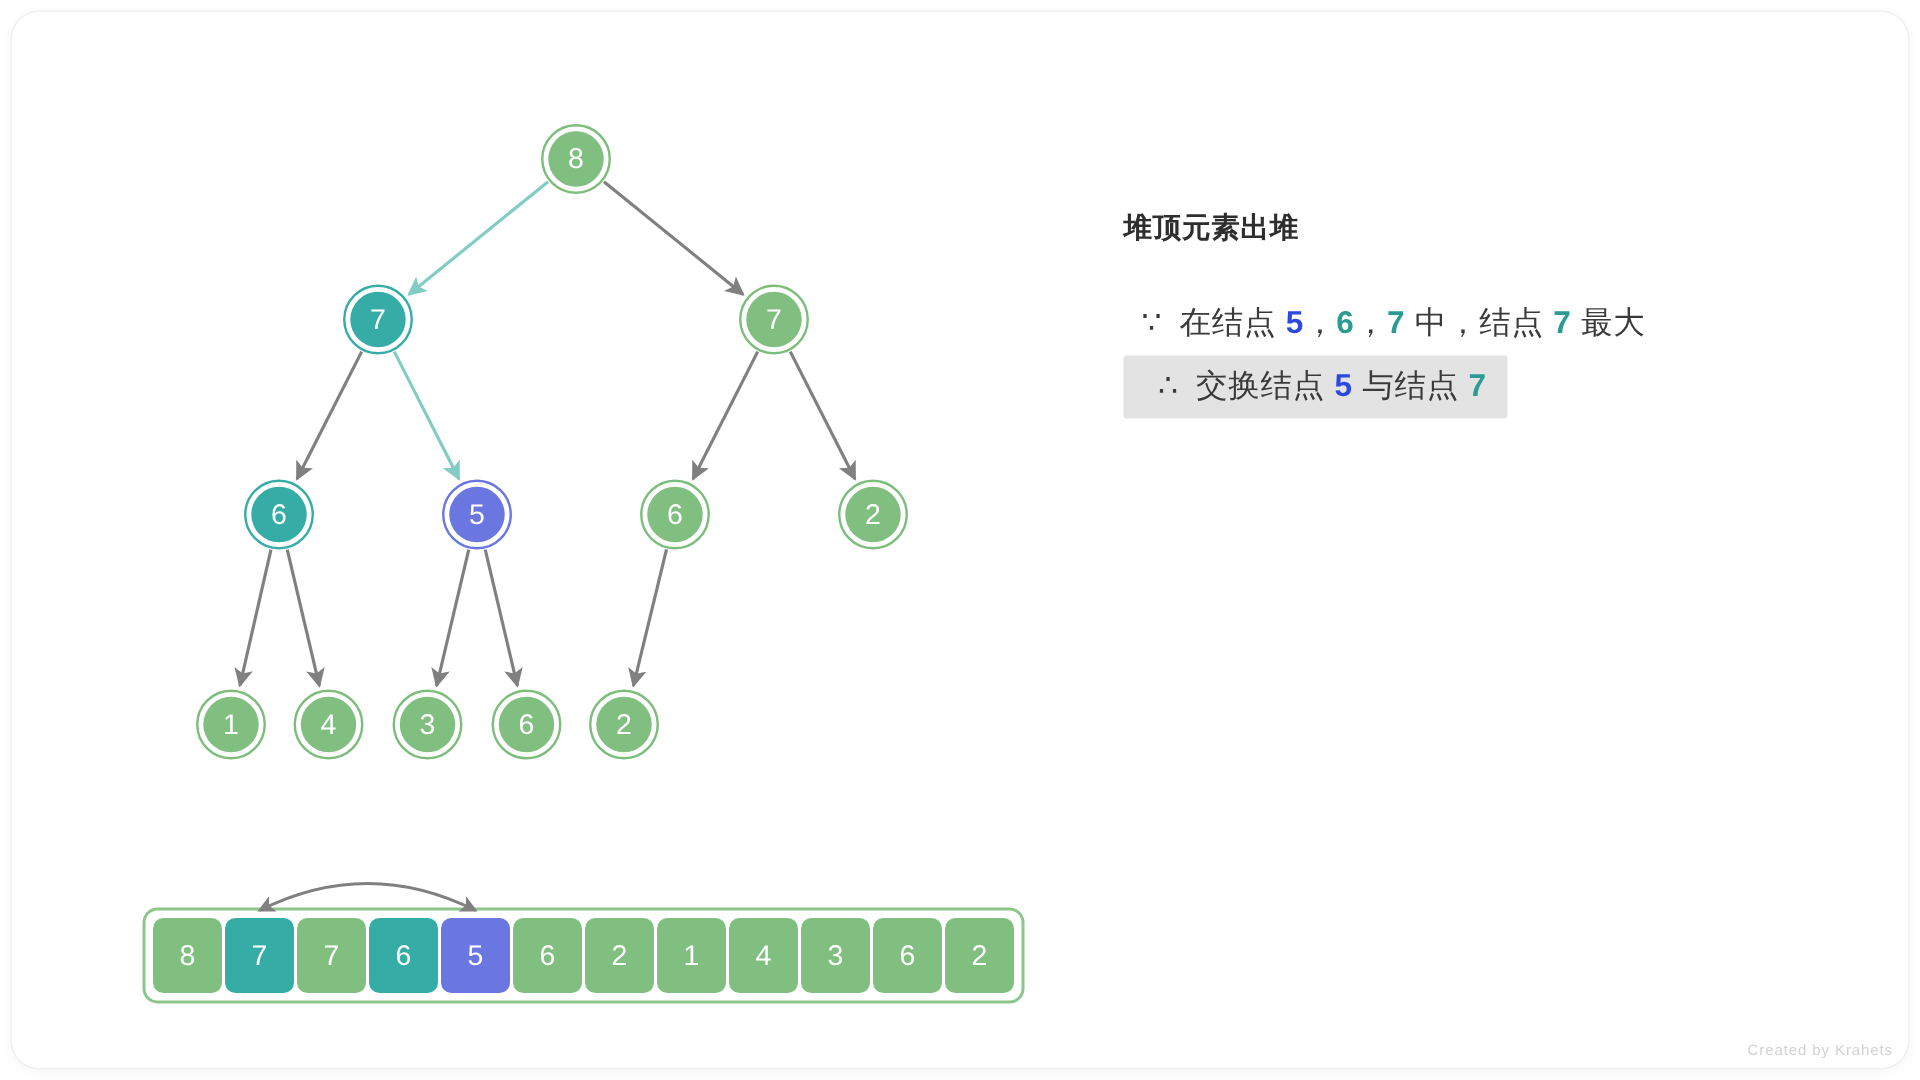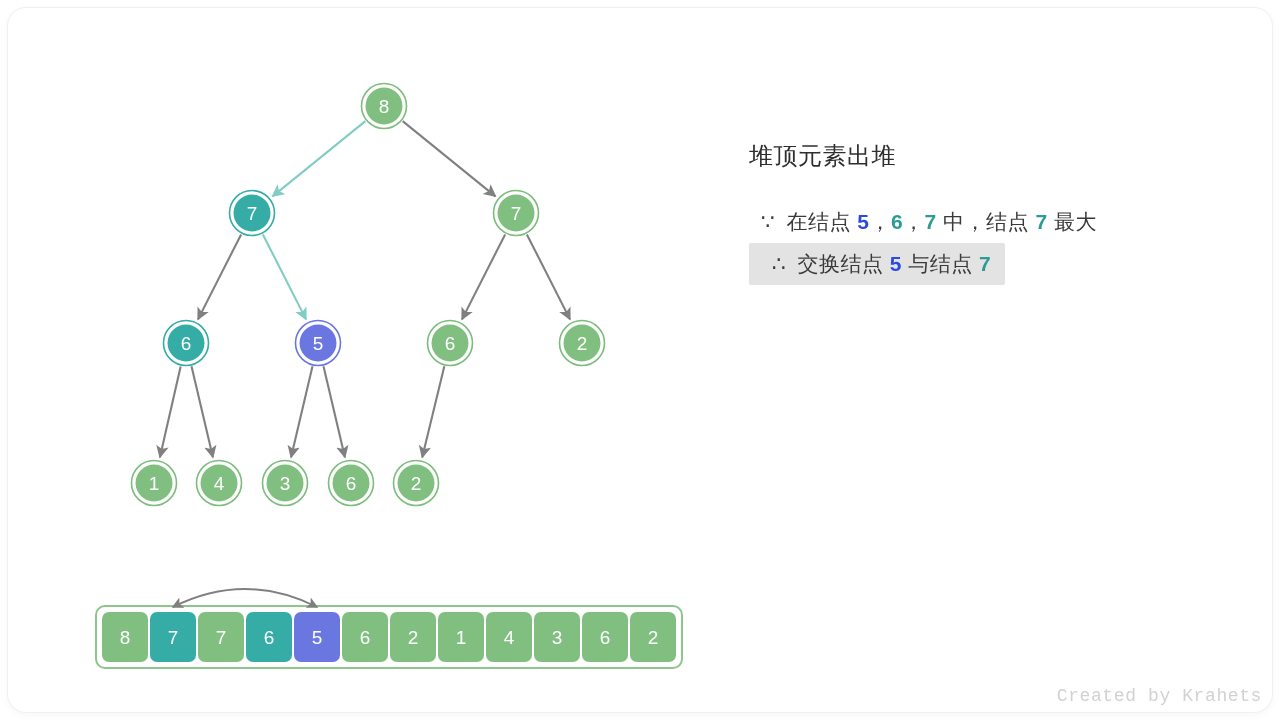--- a/index.html
+++ b/index.html
@@ -37,22 +37,22 @@
     overflow: visible;
   }
   
   #panel {
     position: absolute;
     left: 741px;
     top: 134px;
     width: 480px;
   }
   #panel-title {
-    font-size: 24px;
-    font-weight: normal;
+    font-size: 19px;
+    font-weight: bold;
     color: #2e2e2e;
     letter-spacing: 0.5px;
     margin: 0 0 28px 0;
     line-height: 1.2;
   }
   .step {
     font-size: 17px;
     color: #3a3a3a;
     margin-bottom: 25px;
     letter-spacing: 0.4px;
@@ -72,22 +72,22 @@
   }
   .concl.hl { background: #e3e3e3; padding-left: 23px; }
   .concl .sym { letter-spacing: 1px; }
   .nblue { color: #2d4ae0; font-weight: bold; }
   .nteal { color: #2b9b93; font-weight: bold; }
   
   #footer {
     position: absolute;
     right: 26px;
     bottom: 22px;
-    font-family: Liberation Mono, monospace;
-    font-size: 18px;
+    font-family: Liberation Sans, sans-serif;
+    font-size: 10px;
     color: #d2d2d2;
     letter-spacing: 0.6px;
   }
   
   .node-label {
     font-family: "Liberation Sans", "DejaVu Sans", sans-serif;
     font-size: 19px;
     fill: #ffffff;
     text-anchor: middle;
     dominant-baseline: central;

